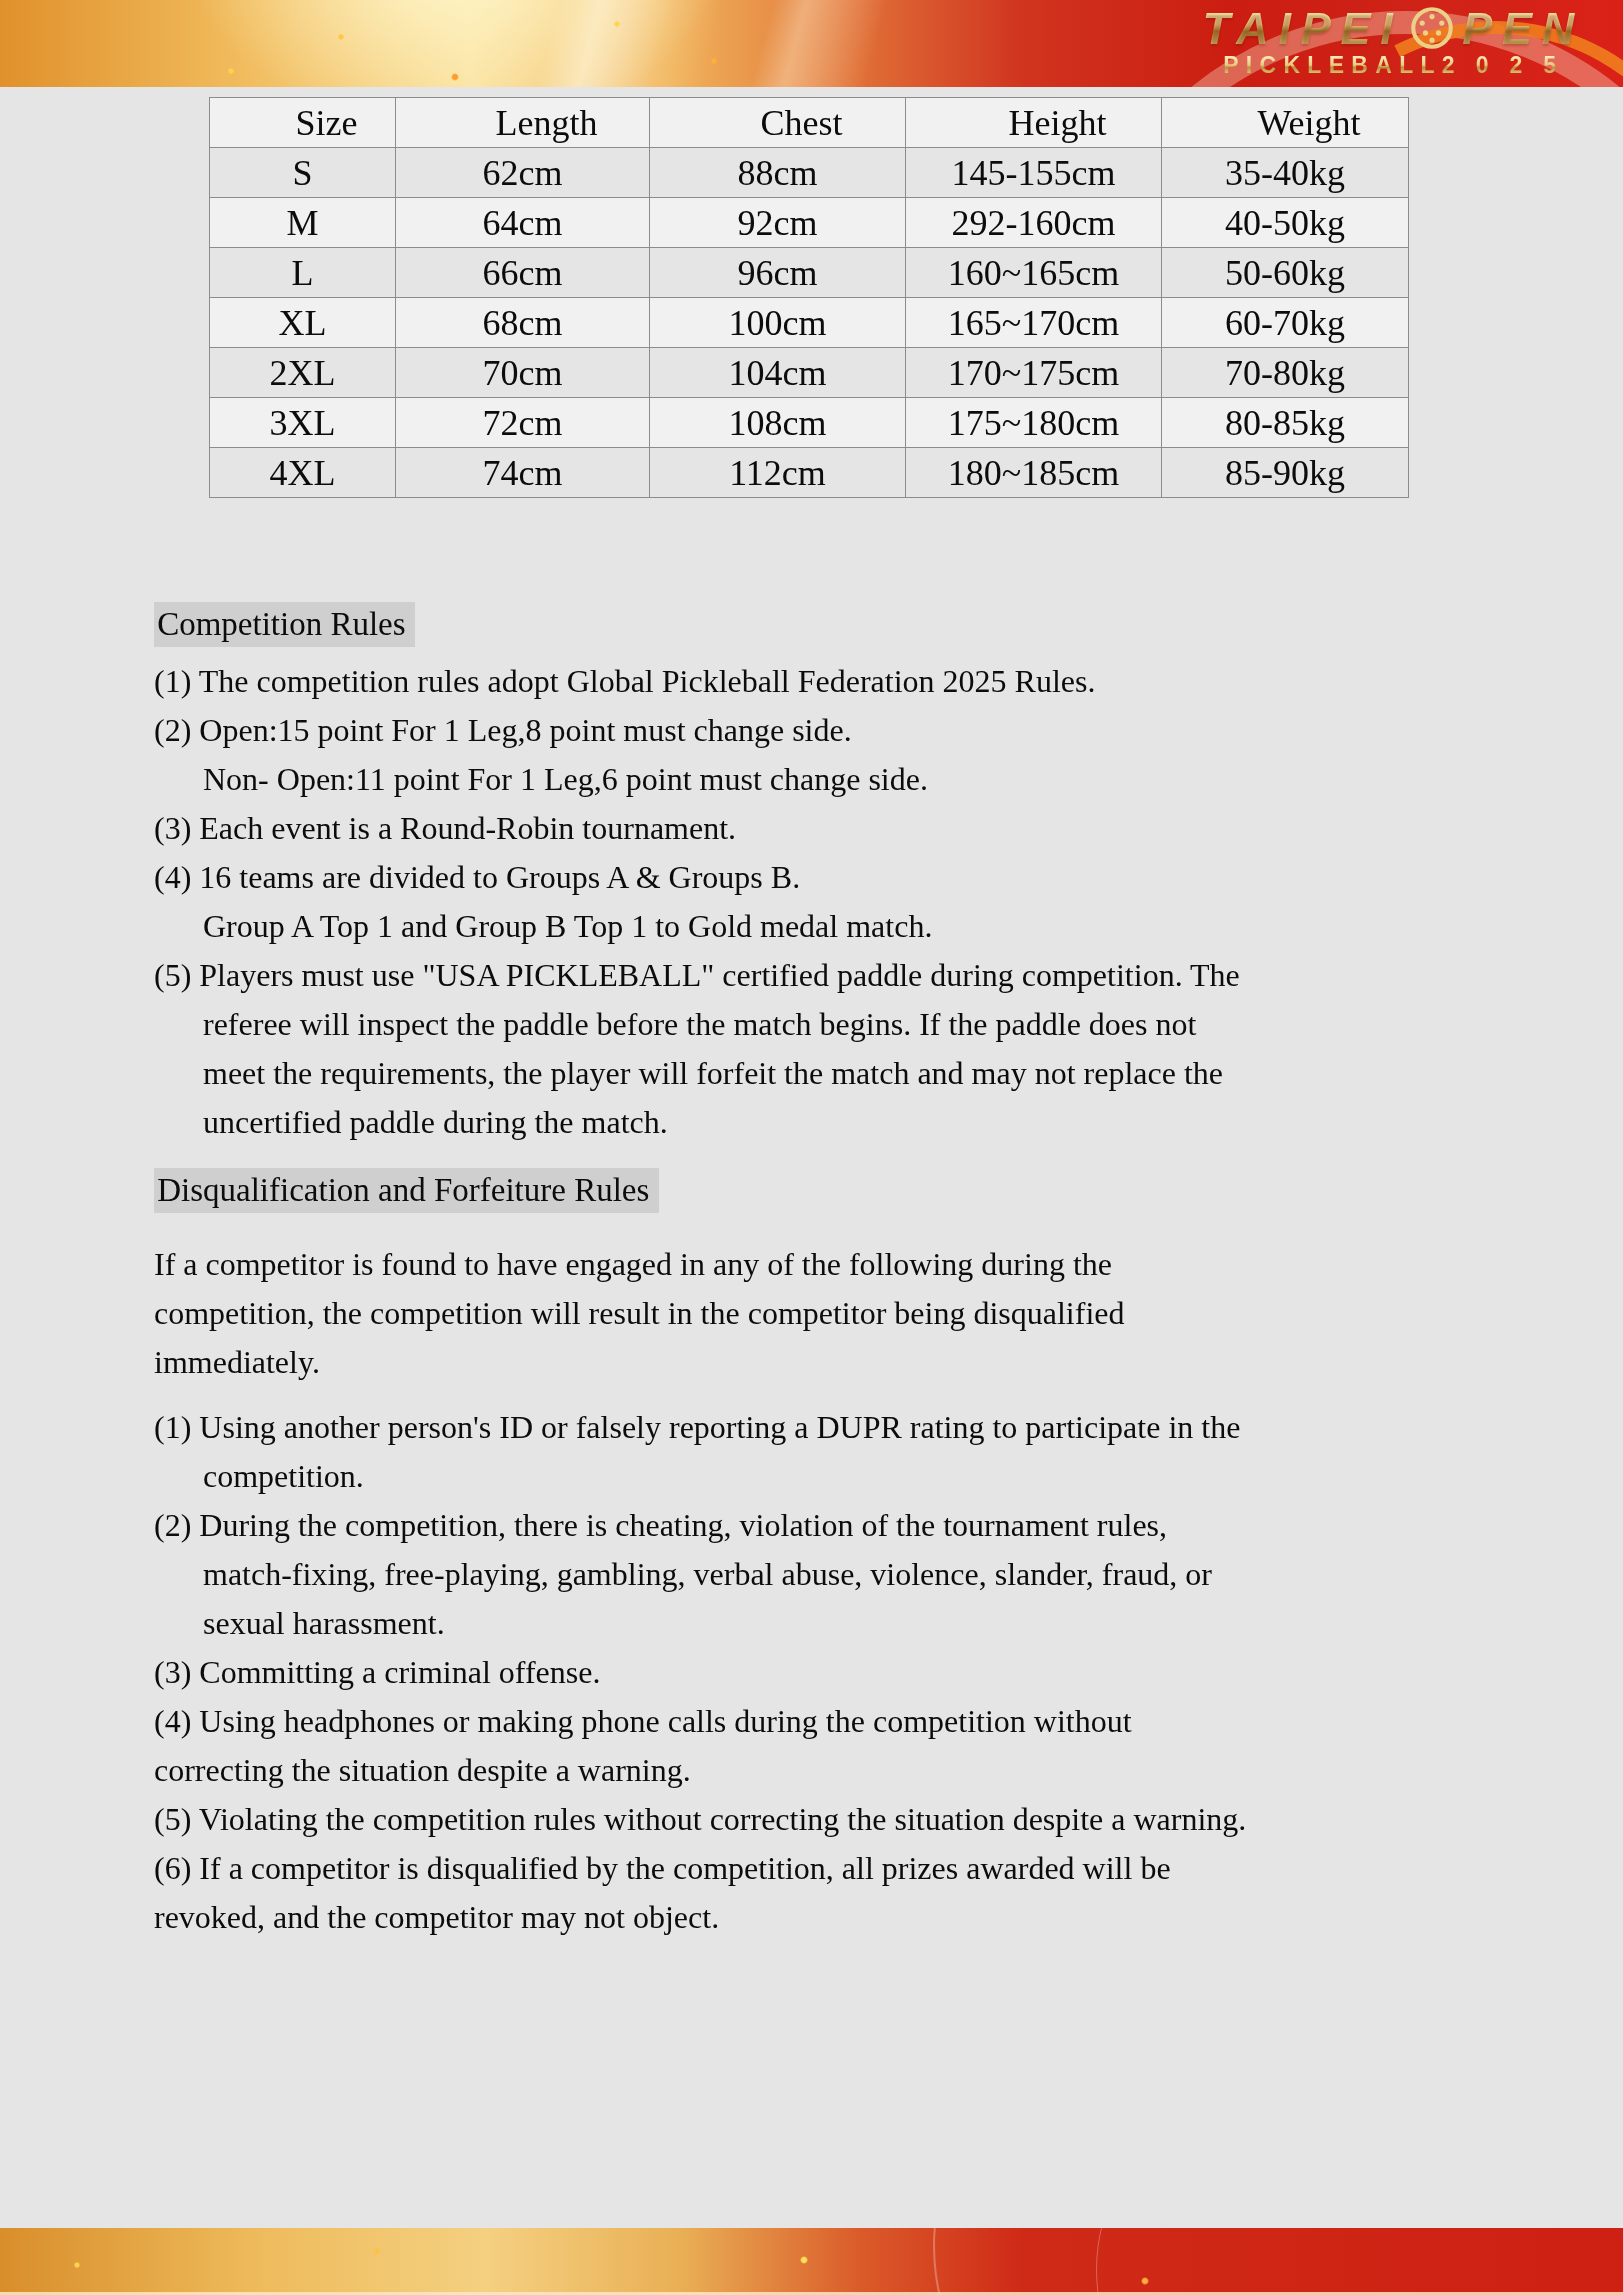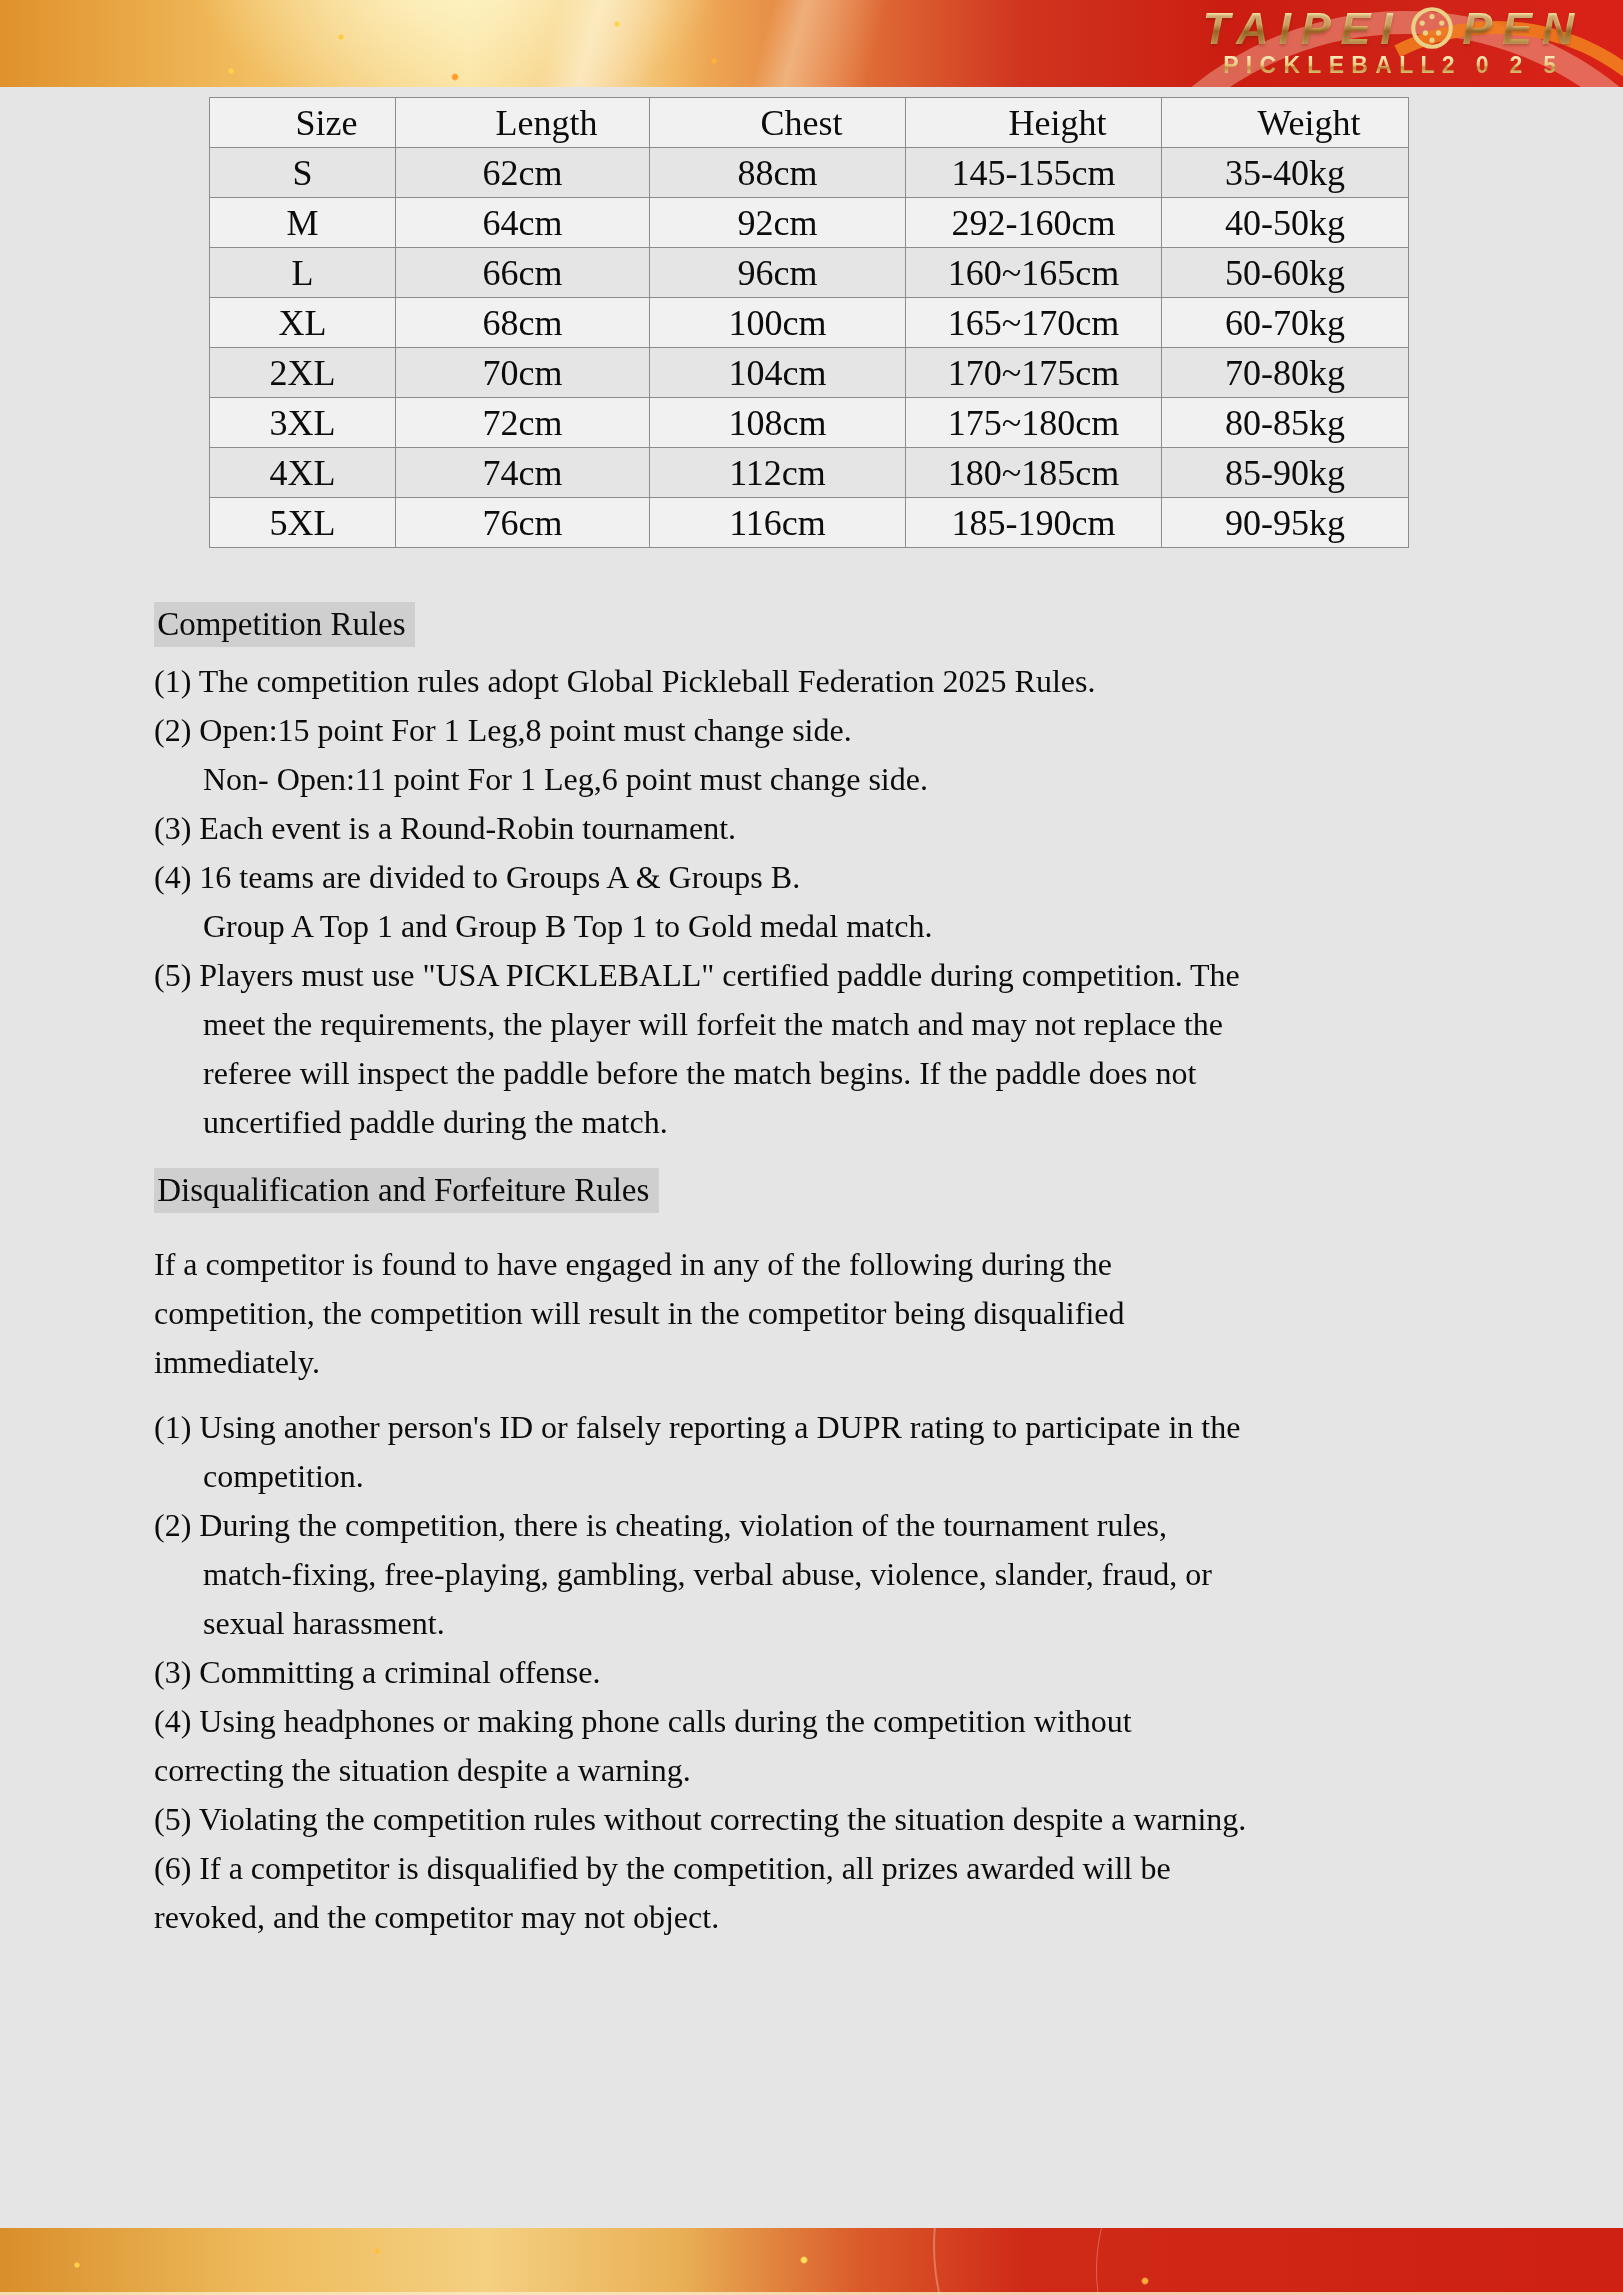--- a/index.html
+++ b/index.html
@@ -171,44 +171,37 @@
           <td>175~180cm</td>
           <td>80-85kg</td>
         </tr>
         <tr>
           <td>4XL</td>
           <td>74cm</td>
           <td>112cm</td>
           <td>180~185cm</td>
           <td>85-90kg</td>
         </tr>
-        <tr>
-          <td>5XL</td>
-          <td>76cm</td>
-          <td>116cm</td>
-          <td>185-190cm</td>
-          <td>90-95kg</td>
-        </tr>
       </tbody>
   </table>
 
   <div class="content">
     <div class="h-wrap h1-wrap">
       <span class="sec-heading">Competition Rules</span>
     </div>
     <div class="list">
         <div class="line">(1) The competition rules adopt Global Pickleball Federation 2025 Rules.</div>
         <div class="line">(2) Open:15 point For 1 Leg,8 point must change side.</div>
         <div class="line indent">Non- Open:11 point For 1 Leg,6 point must change side.</div>
         <div class="line">(3) Each event is a Round-Robin tournament.</div>
         <div class="line">(4) 16 teams are divided to Groups A &amp; Groups B.</div>
         <div class="line indent">Group A Top 1 and Group B Top 1 to Gold medal match.</div>
         <div class="line">(5) Players must use "USA PICKLEBALL" certified paddle during competition. The</div>
+        <div class="line indent">referee will inspect the paddle before the match begins. If the paddle does not</div>
         <div class="line indent">meet the requirements, the player will forfeit the match and may not replace the</div>
-        <div class="line indent">referee will inspect the paddle before the match begins. If the paddle does not</div>
         <div class="line indent">uncertified paddle during the match.</div>
       </div>
 
     <div class="h-wrap h2-wrap">
       <span class="sec-heading">Disqualification and Forfeiture Rules</span>
     </div>
     <div class="intro">
         <div class="line">If a competitor is found to have engaged in any of the following during the</div>
         <div class="line">competition, the competition will result in the competitor being disqualified</div>
         <div class="line">immediately.</div>

